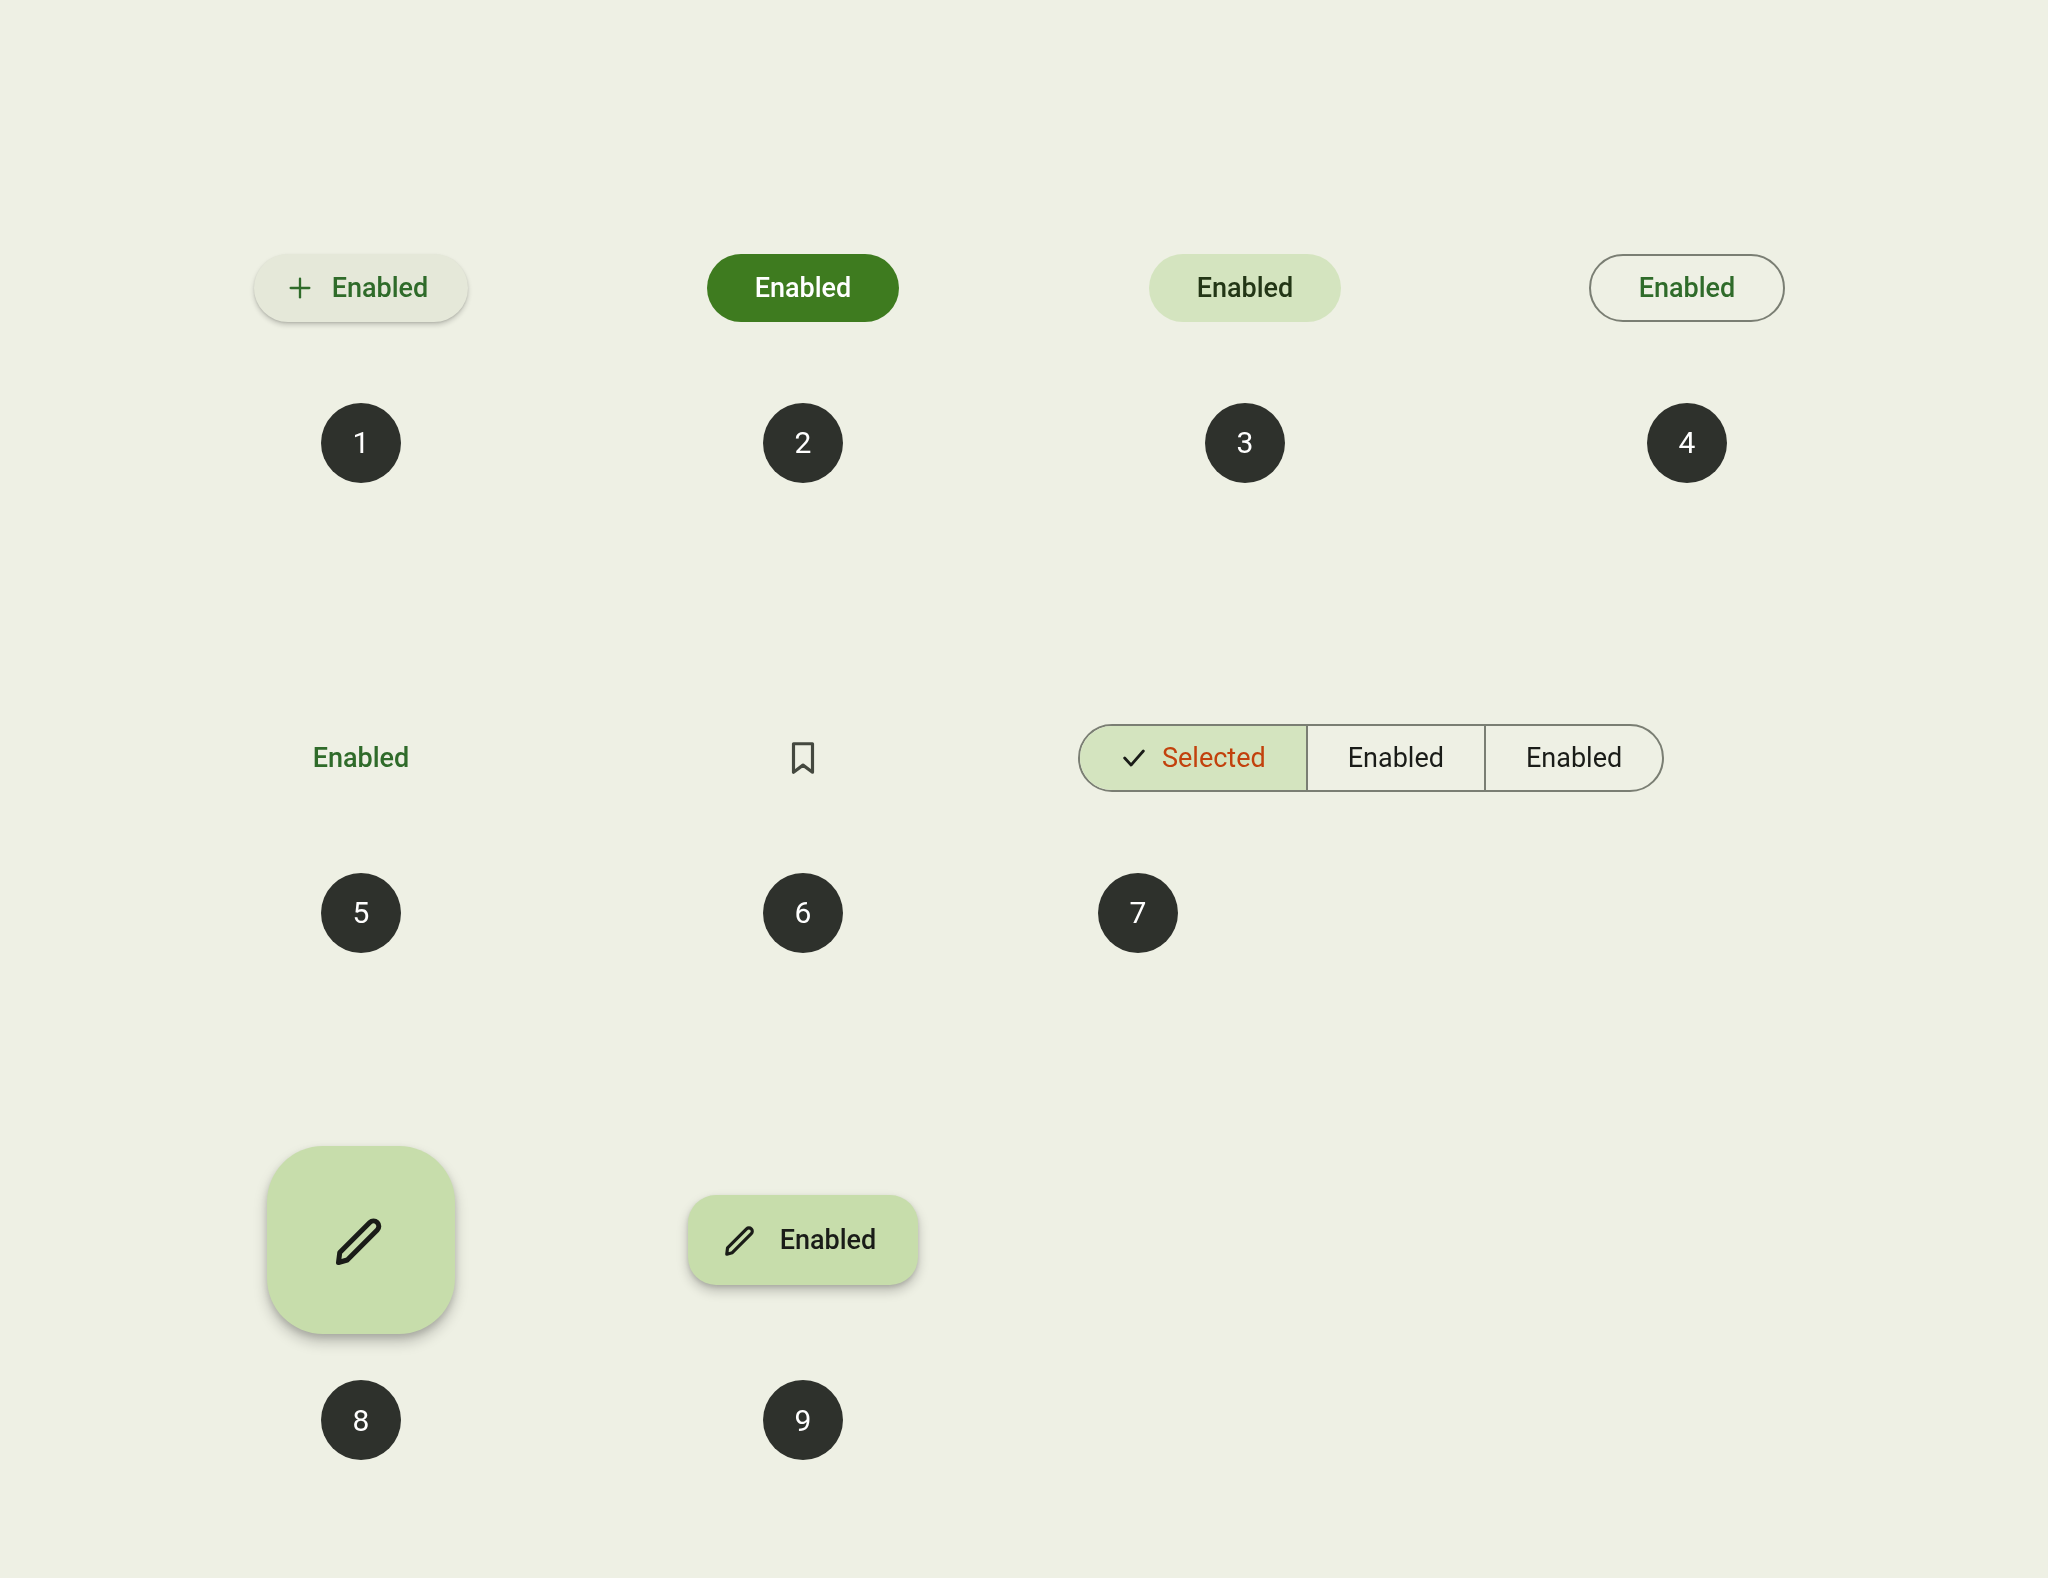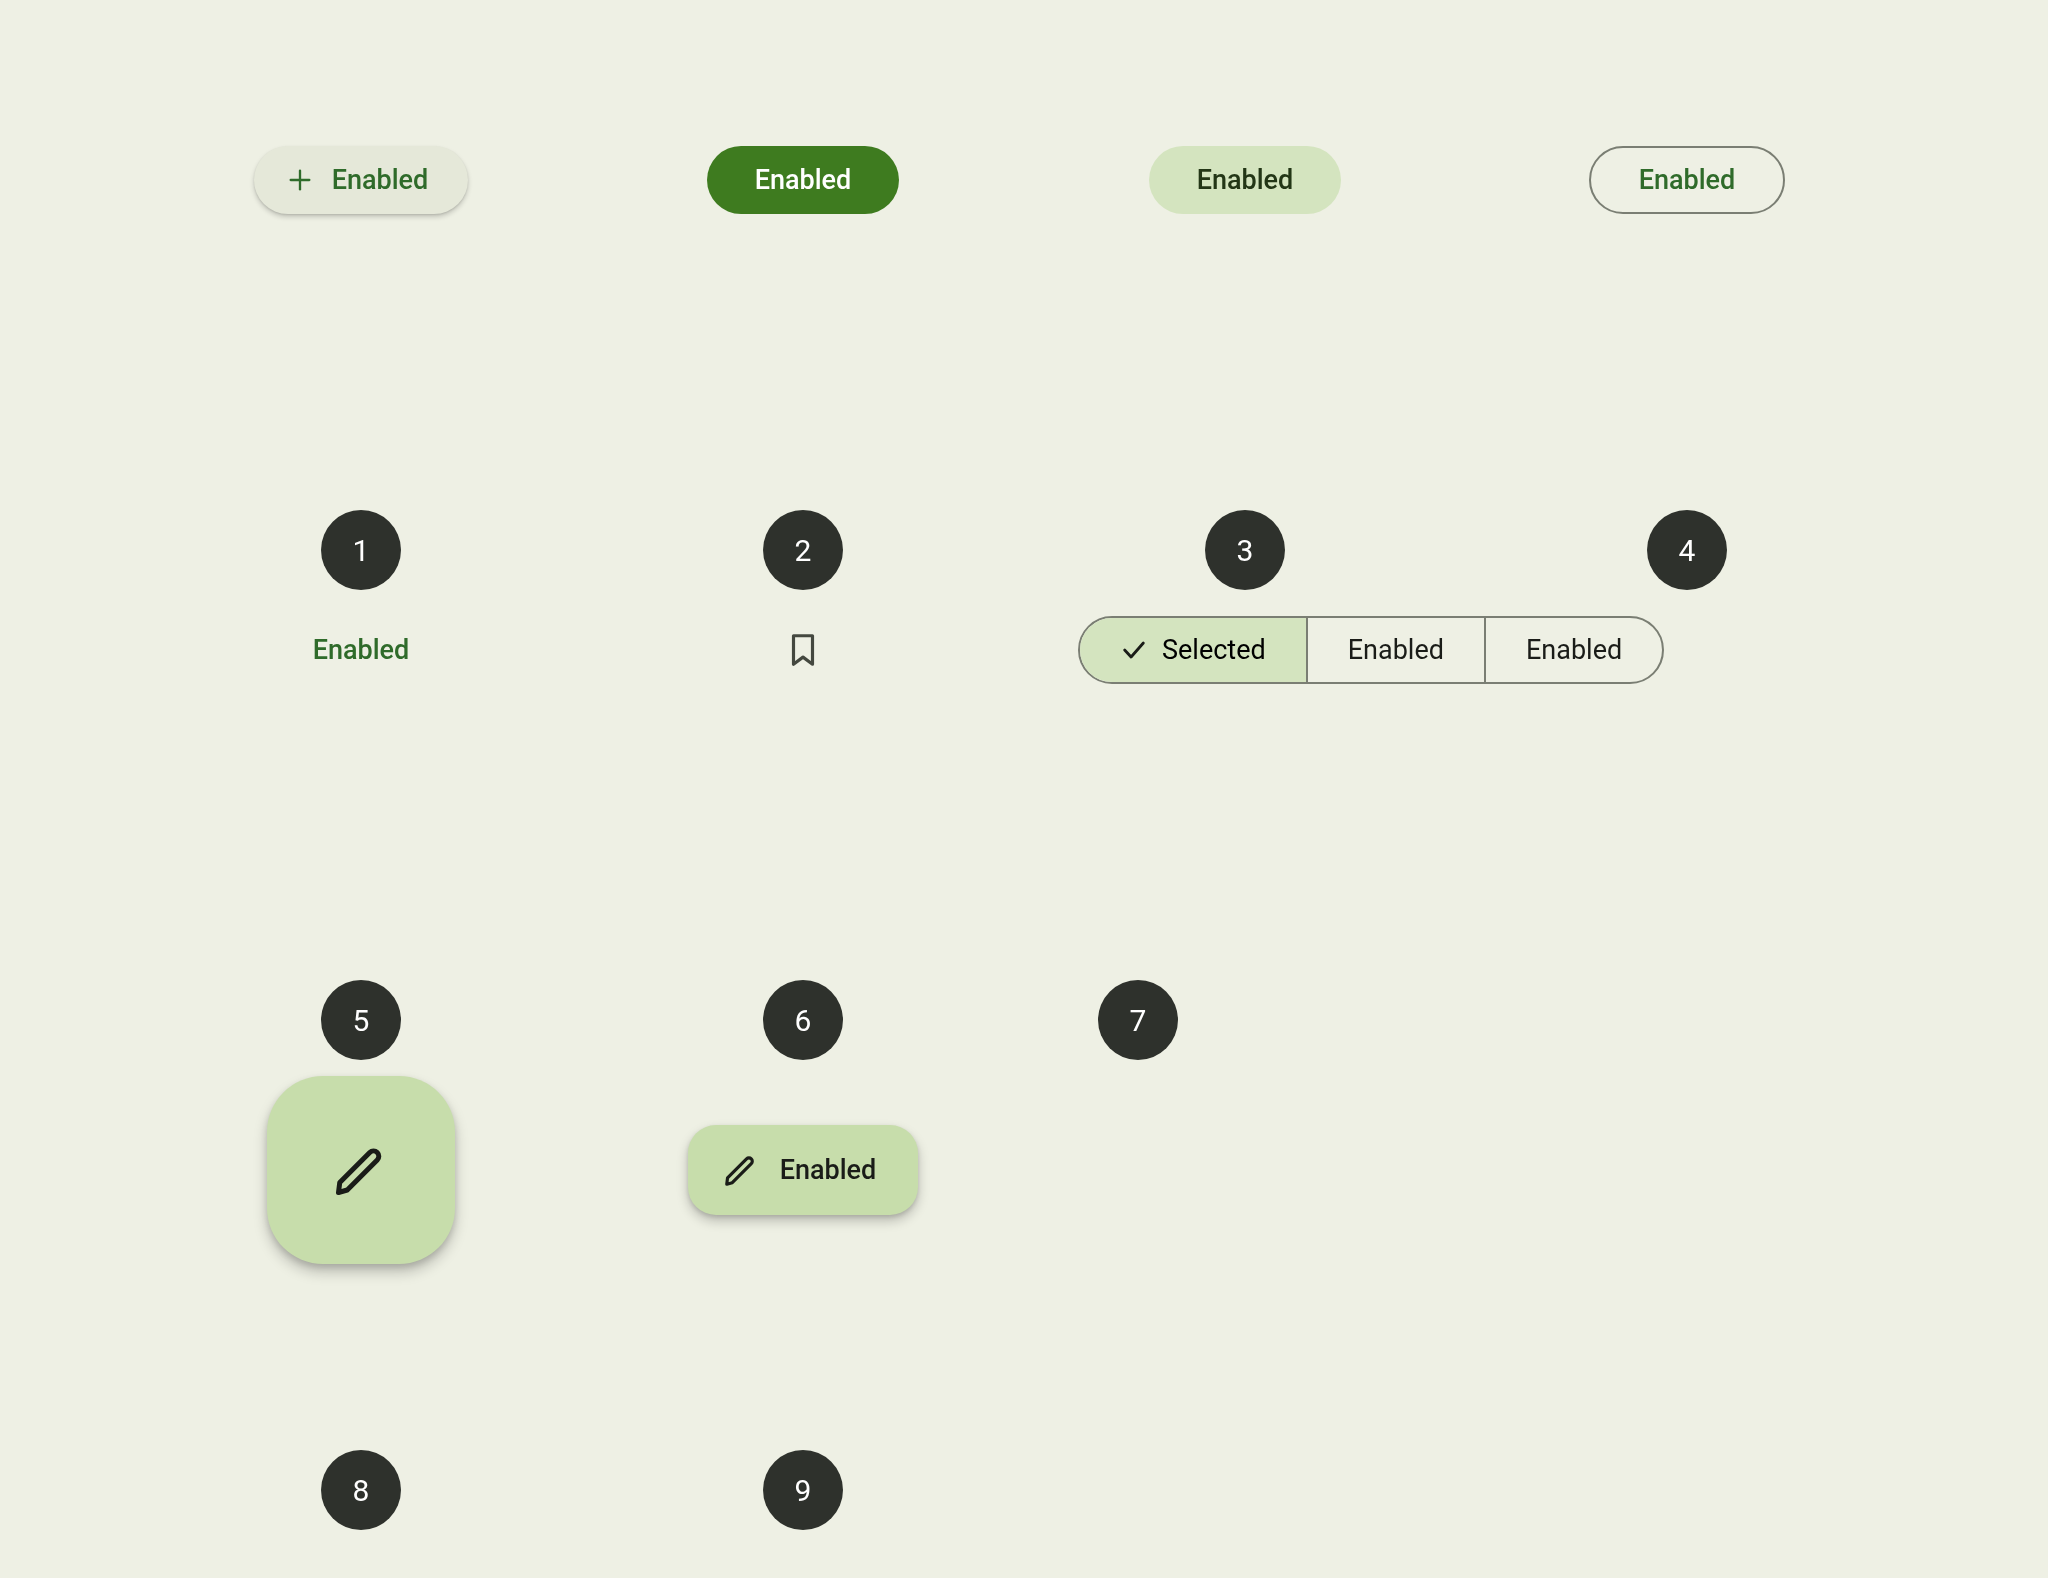--- a/index.html
+++ b/index.html
@@ -21,21 +21,21 @@
     grid-template-columns: repeat(4, 1fr);
     column-gap: 0;
     row-gap: 0;
     padding: 120px 140px 0 140px;
   }
 
   .cell {
     display: flex;
     flex-direction: column;
     align-items: center;
-    justify-content: space-between;
+    justify-content: center;
     position: relative;
     height: 470px;
   }
 
   .component-wrap {
     height: 120px;
     display: flex;
     align-items: center;
     justify-content: center;
   }
@@ -149,21 +149,21 @@
     font-size: 27px;
     font-weight: 400;
     color: #1a1c18;
     cursor: pointer;
     border-right: 2px solid #7a7e73;
     background: transparent;
   }
   .segment:last-child { border-right: none; }
   .segment.selected {
     background: #d4e4bf;
-    color: #000000;
+    color: #c2410c;
   }
   .segment svg { width: 28px; height: 28px; stroke: #1a1c18; }
 
   
   .fab-large {
     width: 188px;
     height: 188px;
     border-radius: 56px;
     background: #c7ddab;
     display: flex;

